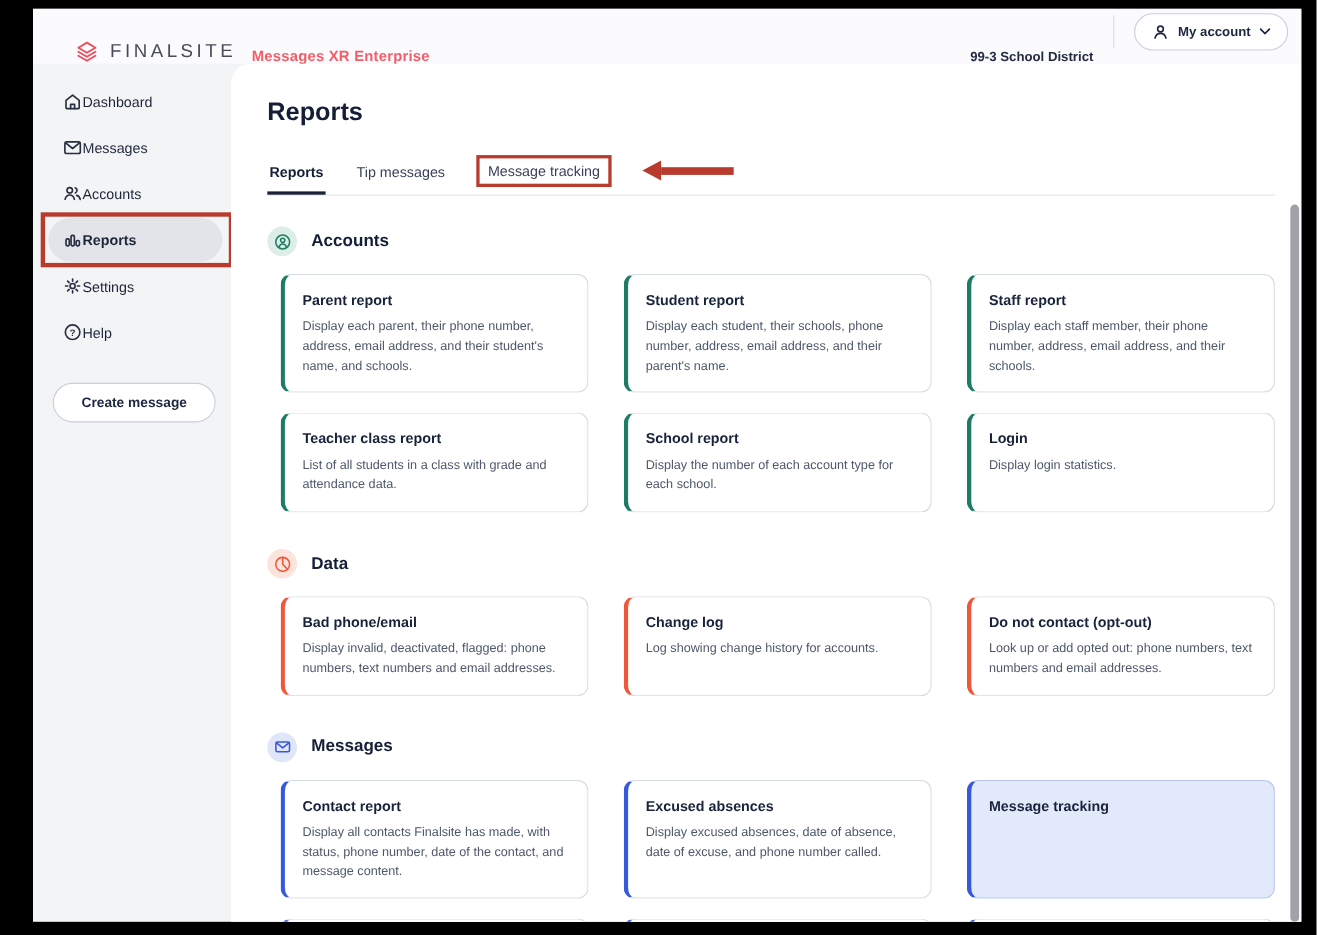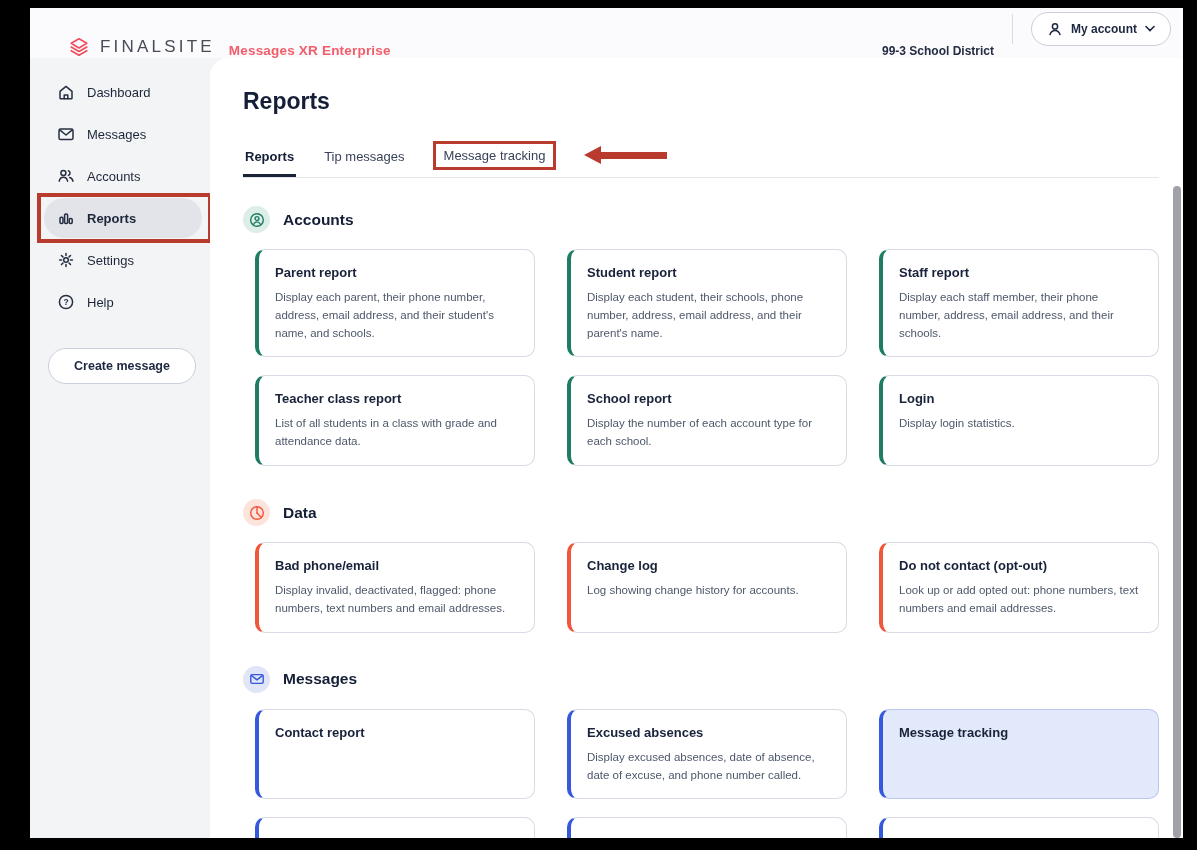--- a/index.html
+++ b/index.html
@@ -17,21 +17,21 @@
   .topbar-right { margin-left:auto; display:flex; align-items:center; gap:18px; }
   .district { font-size:12px; font-weight:700; color:#232c42;margin-top:45px; }
   .top-divider { width:1px; height:30px; background:#d9dce3; }
   .account-btn { display:flex; align-items:center; gap:8px; background:#fff; border:1px solid #c9cfda;
                  border-radius:18px; height:34px; padding:0 15px; font-size:12px; font-weight:700;
                  color:#1d2740; cursor:pointer; }
 
   
   .body-row { flex:1; display:flex; min-height:0; }
   .sidebar { width:180px; flex:0 0 180px; padding-top:14px; }
-  .side-item { position:relative; display:flex; align-items:center; gap:12px; margin:0 8px 2px 14px;
+  .side-item { position:relative; display:flex; align-items:center; margin:0 8px 2px 14px;
                height:40px; padding:0 10px 0 13px; border-radius:22px; cursor:pointer;
                font-size:13px; font-weight:500; color:#1d2638; }
   .side-item.active { background:#e3e3ea; font-weight:700; }
   .annotation-ring { position:absolute; left:-7px; right:-10px; top:-5px; bottom:-5px;
                      border:4px solid #b93b2e; pointer-events:none; }
   .side-icon { display:inline-flex; width:18px; height:18px; flex:0 0 18px; }
   .create-btn { display:block; margin:26px 14px 0 18px; width:148px; height:36px; background:#fff;
                 border:1px solid #c9cfda; border-radius:19px; font-size:12.5px; font-weight:700;
                 color:#1d2740; cursor:pointer; font-family:inherit; }
 
@@ -245,20 +245,21 @@
                   <svg width="16" height="16" viewBox="0 0 16 16" fill="none" stroke="currentColor" stroke-width="1.4" stroke-linejoin="round" stroke-linecap="round">
                     <rect x="1.8" y="3.6" width="12.4" height="8.8" rx="1.4"></rect>
                     <path d="M2.6 4.6 8 8.9l5.4-4.3"></path>
                   </svg>
                 </span>
                 <h2>Messages</h2>
               </div>
               <div class="card-grid">
                 <div class="rcard" style="--accent: #3558dd;">
                   <h3>Contact report</h3>
+                  <p>Display all contacts Finalsite has made, with status, phone number, date of the contact, and message content.</p>
                 </div>
                 <div class="rcard" style="--accent: #3558dd;">
                   <h3>Excused absences</h3>
                   <p>Display excused absences, date of absence, date of excuse, and phone number called.</p>
                 </div>
                 <div class="rcard hl" style="--accent: #3558dd;">
                   <h3>Message tracking</h3>
                 </div>
                 <div class="rcard" style="--accent: #3558dd;"></div>
                 <div class="rcard" style="--accent: #3558dd;"></div>

